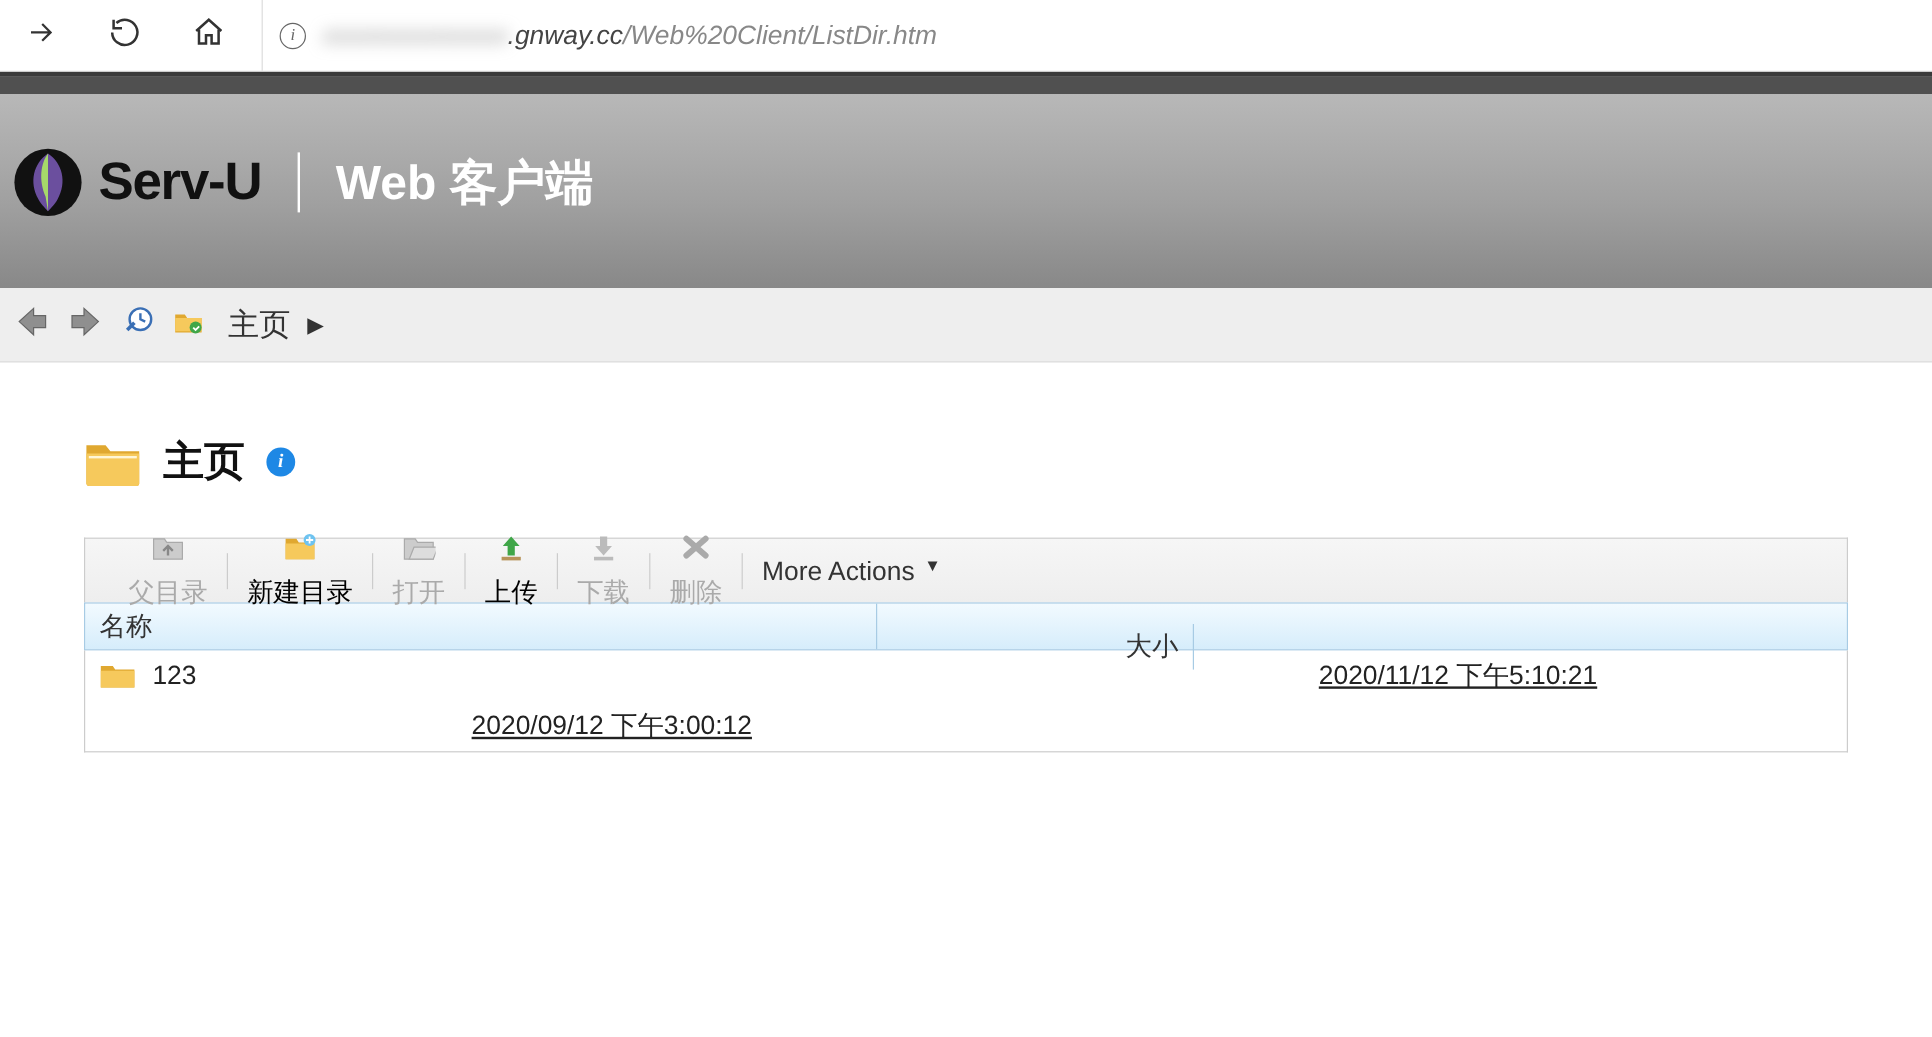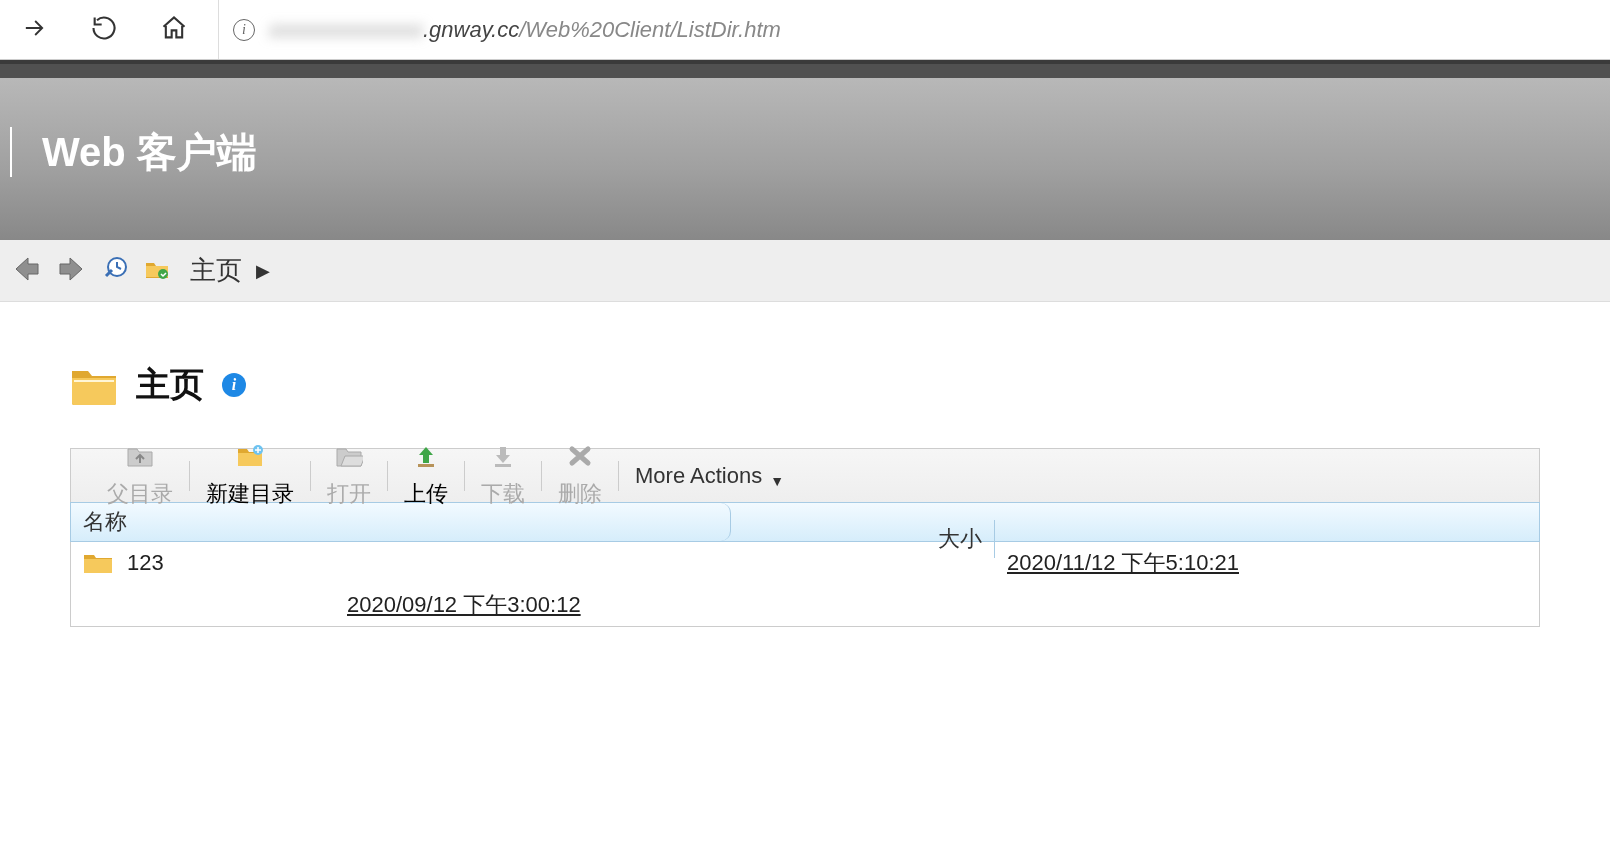--- a/index.html
+++ b/index.html
@@ -36,32 +36,32 @@
 .page-title-row .folder-big { width: 48px; height: 44px; }
 .page-title-text { font-size: 34px; font-weight: 700; color: #111; }
 .info-badge { width: 24px; height: 24px; border-radius: 50%; background: #1e88e5; color: #fff; display: flex; align-items: center; justify-content: center; font-size: 16px; font-weight: bold; font-style: italic; font-family: serif; }
 
 
 .actions-bar { height: 54px; background: linear-gradient(to bottom, #f6f6f6, #eee); border: 1px solid #ccc; border-bottom: none; display: flex; align-items: center; padding: 0 20px; gap: 0; }
 .action-btn { display: flex; align-items: center; gap: 10px; padding: 0 16px; font-size: 22px; cursor: pointer; flex-direction: column; }
 .action-btn.disabled { color: #aaa; cursor: default; }
 .action-btn .aic { width: 28px; height: 26px; }
 .action-sep { width: 1px; height: 30px; background: #ccc; }
-.more-actions { font-size: 22px; color: #333; display: flex; align-items: flex-end; gap: 8px; padding: 0 16px; cursor: pointer; }
+.more-actions { font-size: 22px; color: #333; display: flex; align-items: flex-start; gap: 8px; padding: 0 16px; cursor: pointer; }
 .more-actions .caret { font-size: 14px; }
 
 
 .table-header { display: flex; background: linear-gradient(to bottom, #f2faff, #d6edfb); border: 1px solid #a7cbe4; height: 40px; align-items: center; font-size: 22px; color: #333; }
-.th-name { flex: 0 0 660px; padding: 0 12px; border-right: 1px solid #a7cbe4; height: 100%; display: flex; align-items: center; border-radius: 10px; }
+.th-name { flex: 0 0 660px; padding: 0 12px; border-right: 1px solid #a7cbe4; height: 100%; display: flex; align-items: center; }
 .th-size { flex: 0 0 264px; padding: 0 12px; border-right: 1px solid #a7cbe4; height: 100%; display: flex; align-items: center; justify-content: flex-end; margin-top: 34px; }
 .th-time { flex: 1; padding: 0 12px; height: 100%; display: flex; align-items: center; }
 
 
 .table-body { border: 1px solid #ccc; border-top: none; }
-.table-row { display: flex; height: 42px; align-items: center; font-size: 22px; color: #222; }
+.table-row { display: flex; height: 42px; align-items: center; font-size: 22px; color: #222; gap: 46px; }
 .td-name { flex: 0 0 660px; padding: 0 12px; display: flex; align-items: center; gap: 14px; }
 .td-size { flex: 0 0 264px; padding: 0 12px; text-align: right; }
 .td-time { flex: 1; padding: 0 12px; text-decoration: underline; }
 .folder-sm { width: 30px; height: 26px; }
 
 
 .gold { fill: #f6c95c; }
 .gold-dark { fill: #e0a830; }
 .green-fill { fill: #3fa648; }
 </style>
@@ -90,20 +90,28 @@
   </div>
   <div class="url-bar">
     <span class="info-ic">i</span>
     <span class="url-text">
       <span class="blurred">xxxxxxxxxxxxxx</span><span>.gnway.cc</span><span class="path">/Web%20Client/ListDir.htm</span>
     </span>
   </div>
 </div>
 
 <div class="app-header">
+  <div class="logo-wrap">
+    <svg class="logo-img" viewBox="0 0 60 60">
+      <circle cx="30" cy="30" r="28" fill="#111"></circle>
+      <path d="M30 6 C18 14 14 30 22 44 C24 48 30 54 30 54 C30 54 36 48 38 44 C46 30 42 14 30 6 Z" fill="#6b4f9e"></path>
+      <path d="M30 6 C24 14 22 28 28 42 L30 54 L30 6 Z" fill="#a6d96a"></path>
+    </svg>
+    <span class="logo-text">Serv-U</span>
+  </div>
   <div class="header-divider"></div>
   <div class="header-subtitle">Web 客户端</div>
 </div>
 
 <div class="nav-toolbar">
   <span>
     <svg class="arr" viewBox="0 0 34 34">
         <path d="M20 6 L8 17 L20 28 L20 22 L30 22 L30 12 L20 12 Z" fill="#8f8f8f" stroke="#666" stroke-width="1"></path>
       </svg>
   </span>

